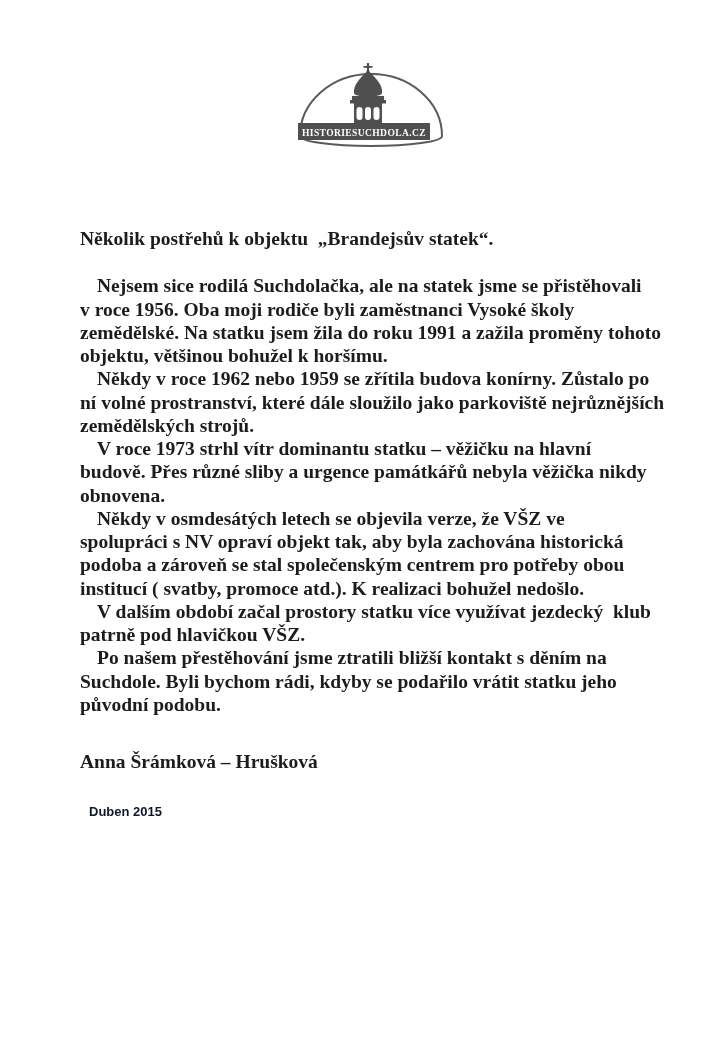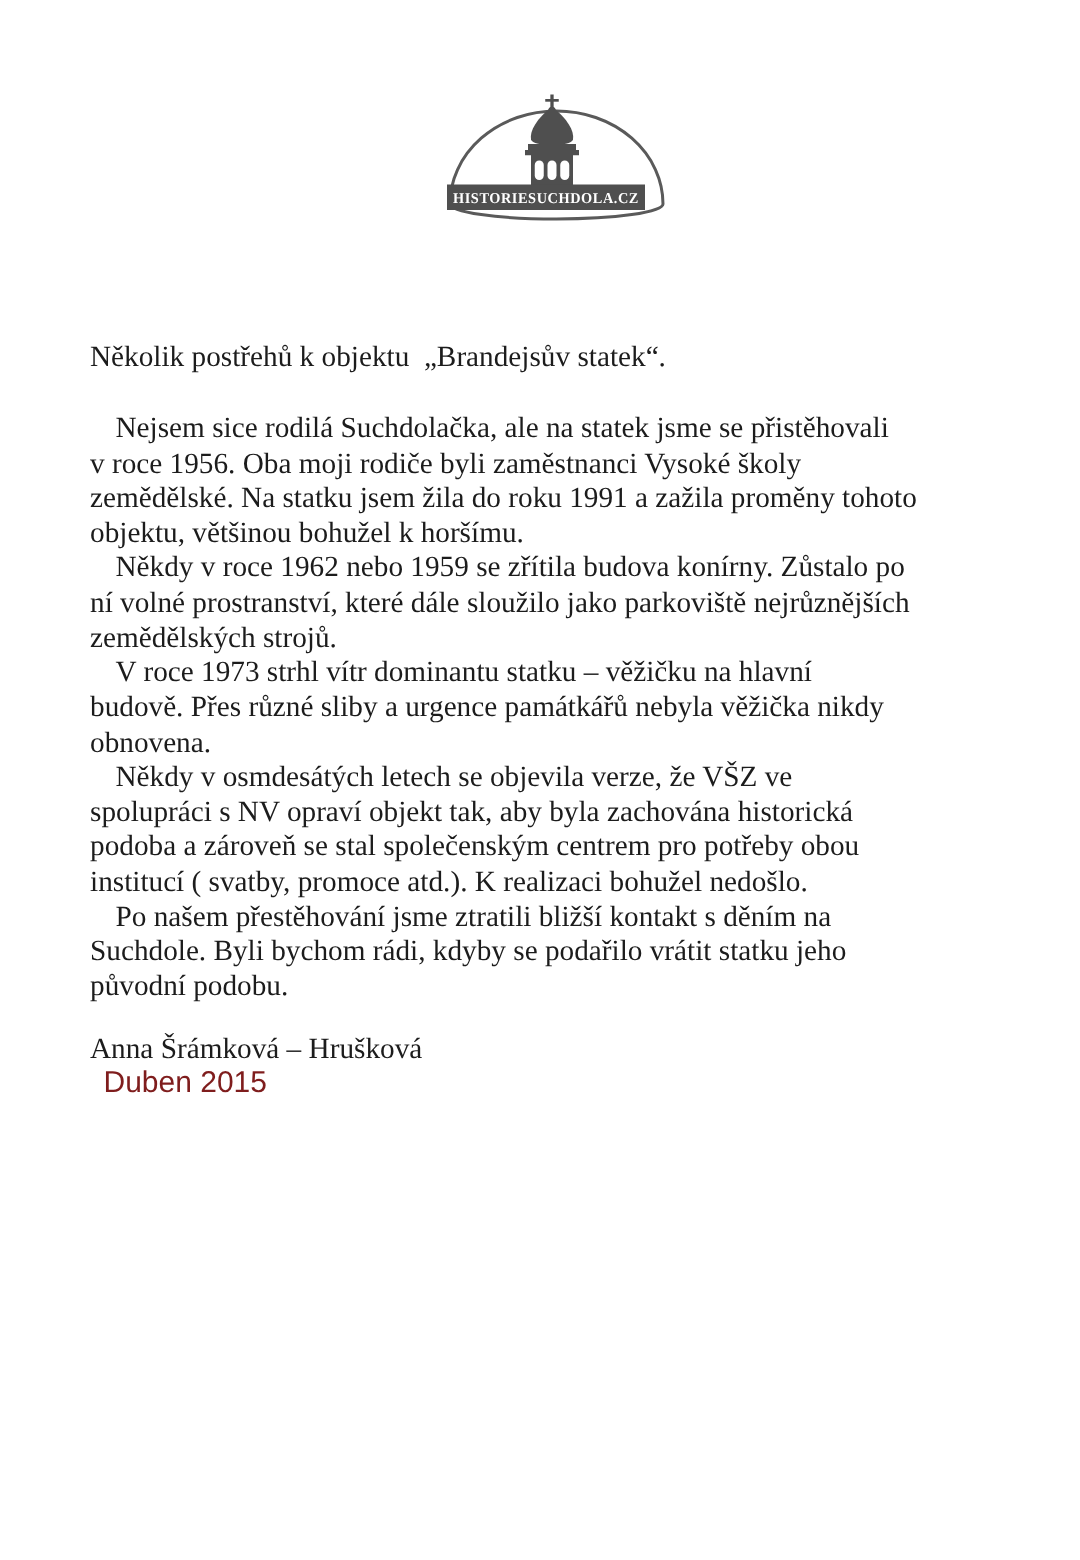--- a/index.html
+++ b/index.html
@@ -15,42 +15,44 @@
     position: absolute;
     left: 296px; top: 62px;
     width: 152px; height: 90px;
   }
   .banner-text {
     font-family: "Liberation Serif", serif;
     font-weight: bold;
   }
   .content {
     position: absolute;
-    left: 60px; top: 227px;
+    left: 80px; top: 227px;
     width: 620px;
     font-size: 19.5px;
     line-height: 23.25px;
+    font-weight: bold;
   }
   .doc-title {
     margin: 0 0 24px 0;
     white-space: pre-wrap;
   }
   .para {
     margin: 0;
     text-indent: 17px;
     white-space: pre-wrap;
   }
   .signature {
-    margin-top: 18px;
+    margin-top: 34px;
   }
   .doc-date {
+    margin-top: 27px;
     padding-left: 9px;
     font-family: "Liberation Sans", sans-serif;
-    font-size: 20px;
-    color: #7f1d1d;
+    font-size: 13px;
+    color: #0f172a;
   }
 </style>
 </head>
 <body>
 
 <svg class="logo" viewBox="0 0 152 90" aria-hidden="true">
 
   <path d="M 4,74 A 71,62 0 0 1 146,74 A 71,10 0 0 1 4,74 Z" fill="none" stroke="#5a5a5a" stroke-width="2"></path>
 
   <g fill="#4f4f4f">
@@ -83,19 +85,21 @@
   <p class="para">Někdy v roce 1962 nebo 1959 se zřítila budova konírny. Zůstalo po
 ní volné prostranství, které dále sloužilo jako parkoviště nejrůznějších
 zemědělských strojů.</p>
   <p class="para">V roce 1973 strhl vítr dominantu statku – věžičku na hlavní
 budově. Přes různé sliby a urgence památkářů nebyla věžička nikdy
 obnovena.</p>
   <p class="para">Někdy v osmdesátých letech se objevila verze, že VŠZ ve
 spolupráci s NV opraví objekt tak, aby byla zachována historická
 podoba a zároveň se stal společenským centrem pro potřeby obou
 institucí ( svatby, promoce atd.). K realizaci bohužel nedošlo.</p>
+  <p class="para">V dalším období začal prostory statku více využívat jezdecký  klub
+patrně pod hlavičkou VŠZ.</p>
   <p class="para">Po našem přestěhování jsme ztratili bližší kontakt s děním na
 Suchdole. Byli bychom rádi, kdyby se podařilo vrátit statku jeho
 původní podobu.</p>
 
   <div class="signature">Anna Šrámková – Hrušková</div>
   <div class="doc-date">Duben 2015</div>
 </div>
 
 </body></html>

